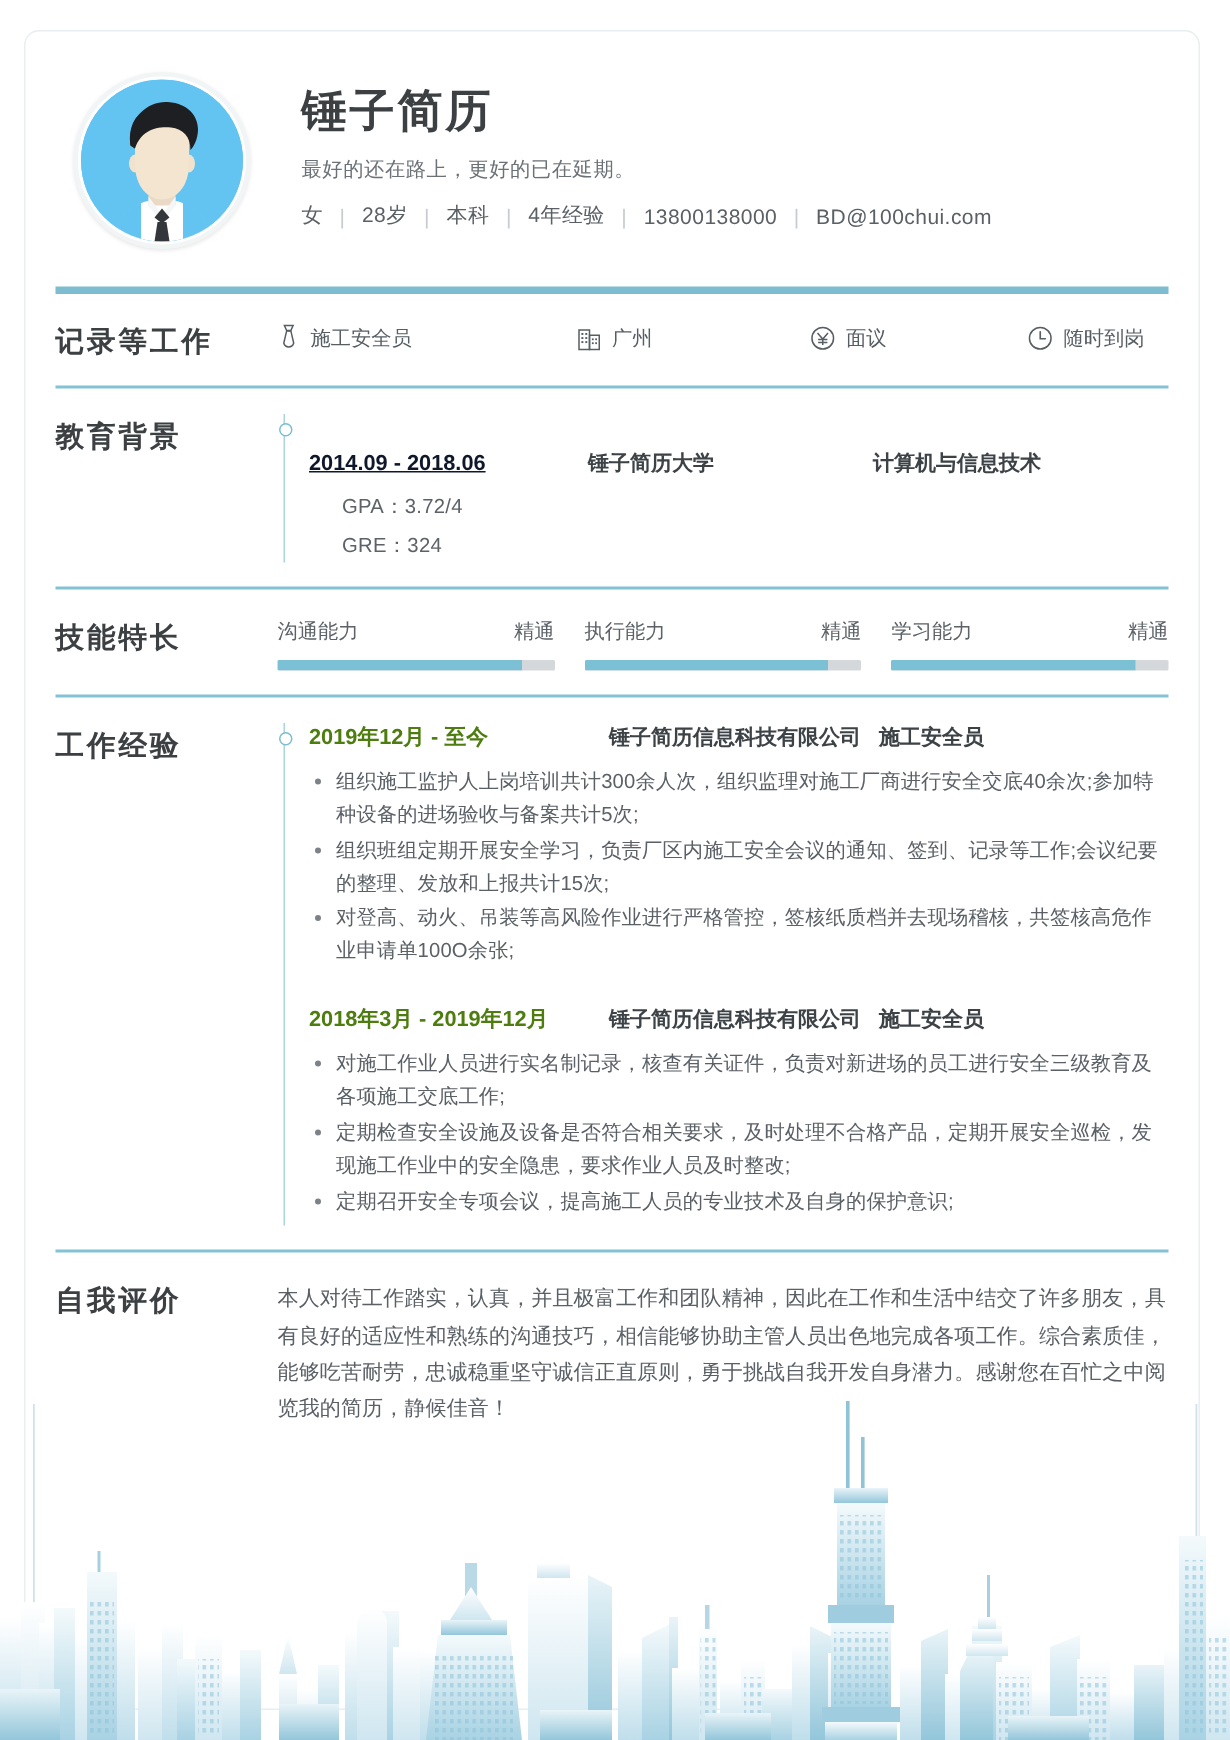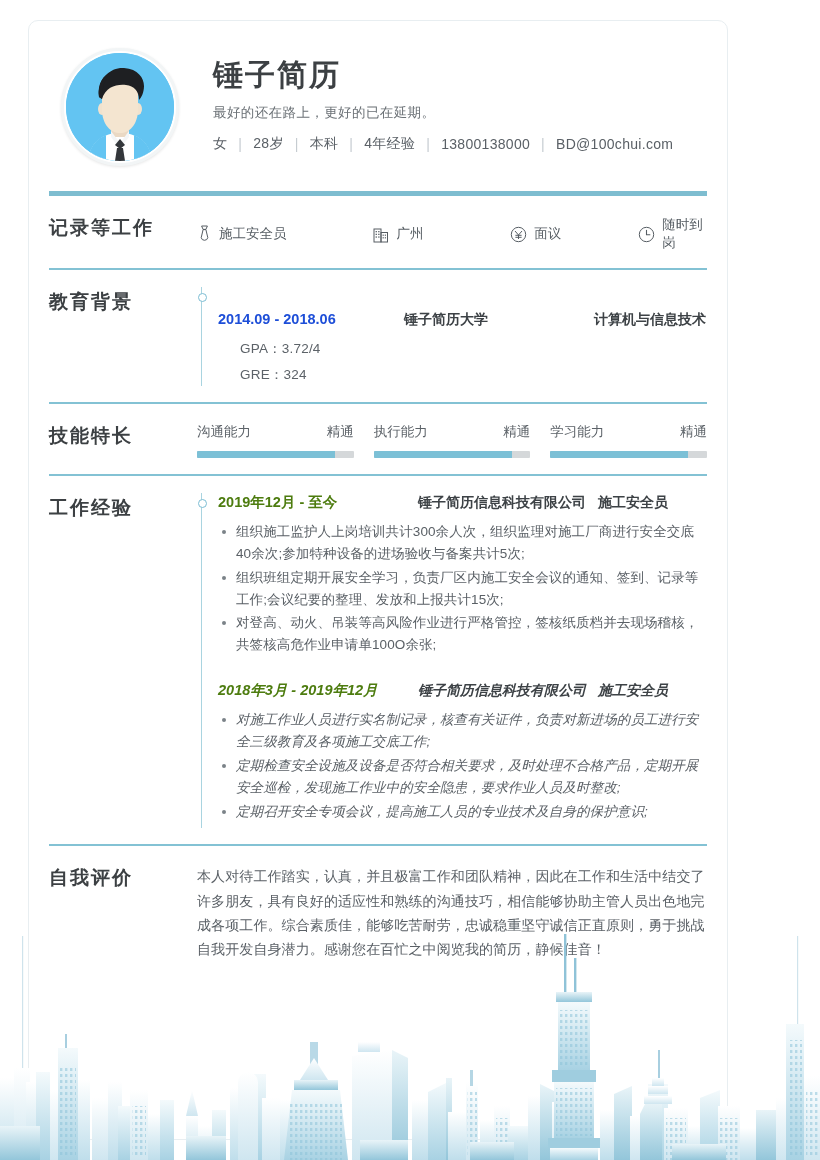--- a/index.html
+++ b/index.html
@@ -11,23 +11,23 @@
   }
   #resume-page {
     position: relative;
     width: 820px;
     height: 1160px;
     background: #ffffff;
     overflow: hidden;
   }
   .card {
     position: absolute;
-    left: 28px;
+    left: 16px;
     top: 20px;
-    width: 700px;
+    width: 784px;
     height: 1120px;
     background: #ffffff;
     border: 1px solid #e8eef1;
     border-radius: 10px;
     overflow: hidden;
   }
 
   
   .header {
     display: flex;
@@ -108,21 +108,21 @@
     content: "";
     position: absolute;
     left: -4.5px; top: 6px;
     width: 7px; height: 7px; border-radius: 50%;
     background: #ffffff;
     border: 1.5px solid #7cbdd3;
   }
   .tl-entry { position: relative; padding-bottom: 2px; }
 
   .edu-head { display: flex; align-items: baseline; }
-  .edu-date { width: 186px; font-size: 14.5px; font-weight: bold; color: #1d4ed8; }
+  .edu-date { width: 186px; font-size: 14.5px; font-weight: bold; color: #0f172a; text-decoration: underline; }
   .edu-school { width: 190px; font-size: 14px; font-weight: bold; color: #3d4246; }
   .edu-major { font-size: 14px; font-weight: bold; color: #3d4246; margin-top: 24px; }
   .edu-detail {
     font-size: 13.5px; color: #5c6268; margin-top: 11px; letter-spacing: .2px; margin-left: 22px;
   }
   .edu-detail + .edu-detail { margin-top: 8px; }
 
   
   .skills-row { display: flex; gap: 20px; padding-top: 2px; }
   .skill { flex: 1 1 0; min-width: 0; }
@@ -132,21 +132,21 @@
   }
   .skill-track {
     margin-top: 10px;
     height: 7px; border-radius: 1px;
     background: #d5d8da; overflow: hidden;
   }
   .skill-fill { height: 100%; background: #7cc0d6; }
 
   
   .job { padding-bottom: 4px; }
-  .job + .job { margin-top: 19px; font-style: italic; }
+  .job + .job { margin-top: 19px; }
   .job-head { display: flex; align-items: baseline; }
   .job-date {
     width: 200px; font-size: 14.5px; font-weight: bold; color: #4d7c0f;
     padding-right: 5px;
   }
   .job-company { width: 180px; font-size: 14px; font-weight: bold; color: #3d4246; }
   .job-role { font-size: 14px; font-weight: bold; color: #3d4246; }
   .job-bullets { margin-top: 9px; list-style: none; }
   .job-bullets li {
     position: relative;

